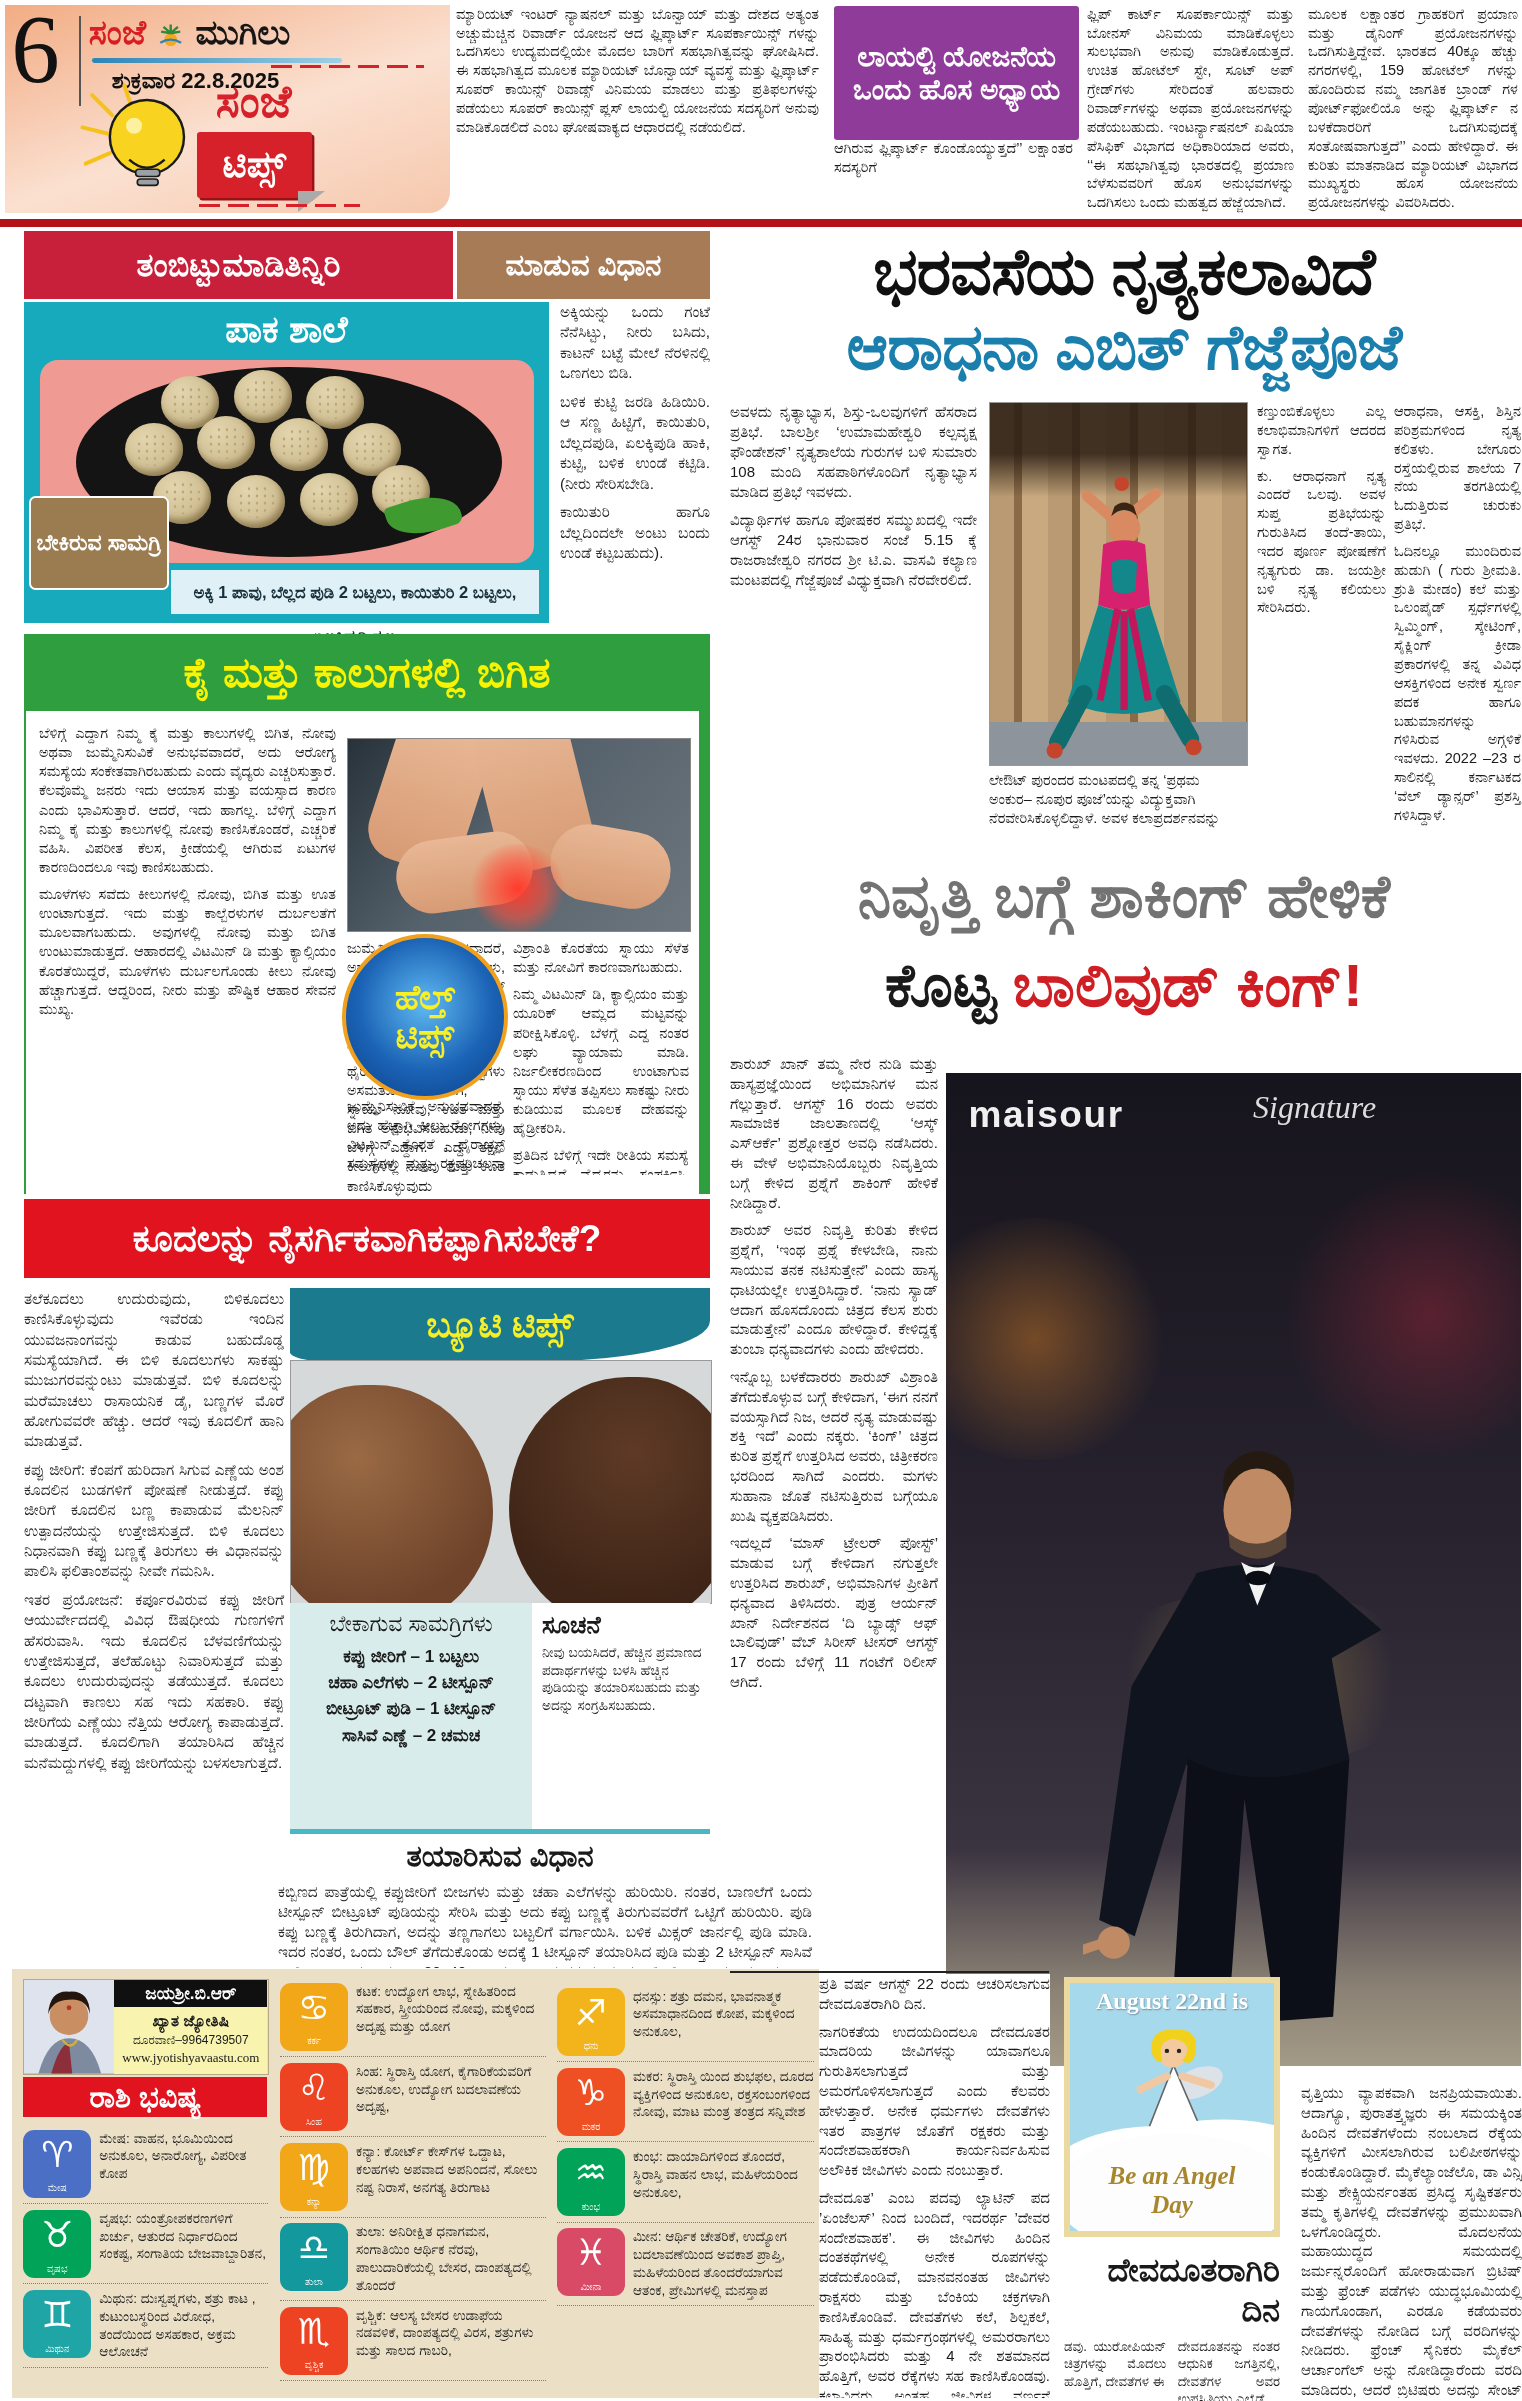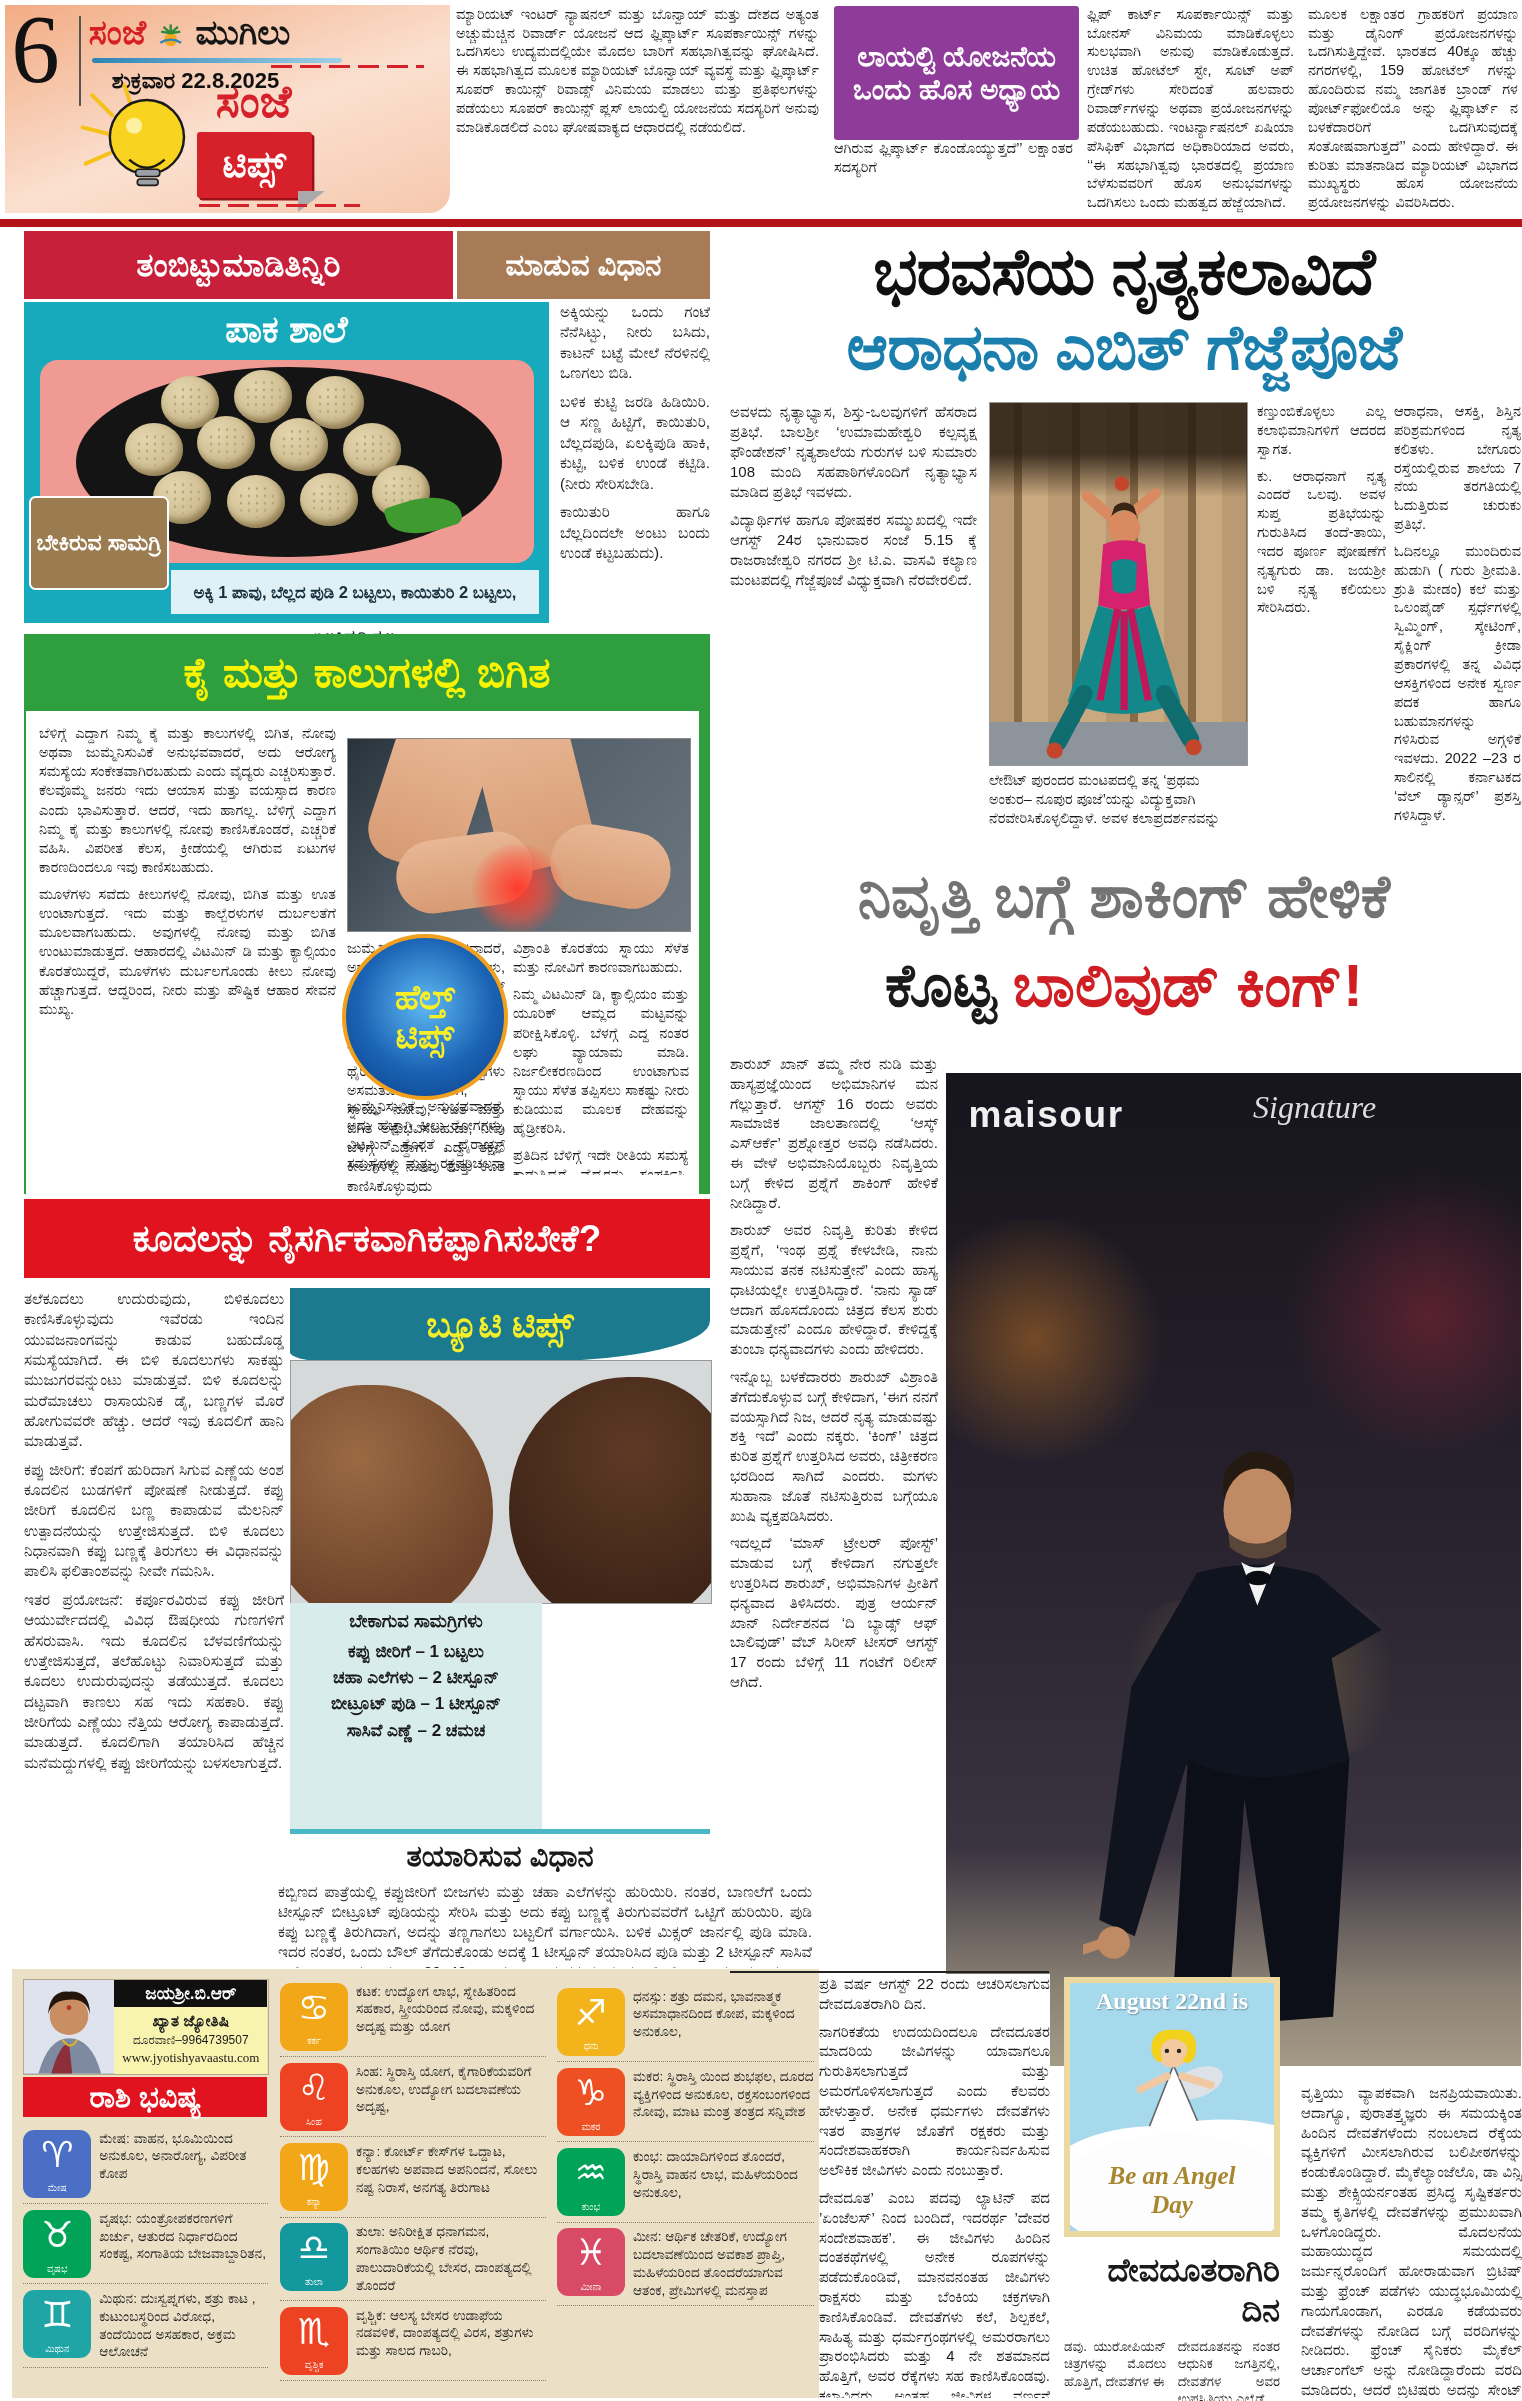--- a/index.html
+++ b/index.html
@@ -88,21 +88,21 @@
   .btteal{left:290px;top:1288px;width:420px;height:73px;background:#1c7a8e;color:#f5ef2a;
           font-size:36px;font-weight:bold;text-align:center;line-height:73px;border-radius:0 0 40% 8%/0 0 55% 12%;}
   .hairimg{left:290px;top:1360px;width:420px;height:242px;background:#d5d9da;overflow:hidden;border:0.8px solid #999;}
   .hairL{position:absolute;left:-24px;top:24px;width:226px;height:242px;border-radius:45% 55% 50% 50%;
          background:radial-gradient(circle at 40% 30%,#9a6a44,#6e432a 70%);}
   .hairR{position:absolute;right:-24px;top:16px;width:226px;height:250px;border-radius:55% 45% 50% 50%;
          background:radial-gradient(circle at 55% 30%,#5e3a26,#3f2517 70%);}
   .ingpanel{left:290px;top:1603px;width:420px;height:226px;display:flex;}
   .ingleft{width:252px;background:#d7eceb;text-align:center;padding-top:8px;}
   .ingright{width:168px;background:#ffffff;padding:8px 6.5px 0 9.7px;}
-  .ingtitle{font-size:18px;font-weight:bold;margin-bottom:6.5px;}
+  .ingtitle{font-size:22px;font-weight:normal;margin-bottom:6.5px;}
   .ingitem{font-size:17px;font-weight:bold;line-height:1.55;}
   .notetitle{font-size:24px;font-weight:bold;margin-bottom:4.8px;}
   .ingbottom{left:290px;top:1829px;width:420px;height:4.8px;background:#49b8c4;}
   .bmethod-title{left:290px;top:1840px;width:420px;text-align:center;font-size:29px;font-weight:bold;}
   .bmethod{left:278px;top:1882px;width:534px;height:86px;font-size:15.3px;line-height:1.3;overflow:hidden;}
 
   
   .dance-h1{left:726px;top:234px;width:796px;text-align:center;font-size:65px;font-weight:800;
             color:#101010;letter-spacing:-0.8px;}
   .dance-h2{left:726px;top:311px;width:796px;text-align:center;font-size:63px;font-weight:800;
@@ -302,20 +302,24 @@
     <div class="hairL"></div>
     <div class="hairR"></div>
   </div>
   <div class="abs ingpanel">
     <div class="ingleft">
       <div class="ingtitle">ಬೇಕಾಗುವ ಸಾಮಗ್ರಿಗಳು</div>
       <div class="ingitem">ಕಪ್ಪು ಜೀರಿಗೆ – 1 ಬಟ್ಟಲು</div>
       <div class="ingitem">ಚಹಾ ಎಲೆಗಳು – 2 ಟೀಸ್ಪೂನ್</div>
       <div class="ingitem">ಬೀಟ್ರೂಟ್ ಪುಡಿ – 1 ಟೀಸ್ಪೂನ್</div>
       <div class="ingitem">ಸಾಸಿವೆ ಎಣ್ಣೆ – 2 ಚಮಚ</div>
+    </div>
+    <div class="ingright">
+      <div class="notetitle">ಸೂಚನೆ</div>
+      <div class="small just">ನೀವು ಬಯಸಿದರೆ, ಹೆಚ್ಚಿನ ಪ್ರಮಾಣದ ಪದಾರ್ಥಗಳನ್ನು ಬಳಸಿ ಹೆಚ್ಚಿನ ಪುಡಿಯನ್ನು ತಯಾರಿಸಬಹುದು ಮತ್ತು ಅದನ್ನು ಸಂಗ್ರಹಿಸಬಹುದು.</div>
     </div>
   </div>
   <div class="abs ingbottom"></div>
   <div class="abs bmethod-title">ತಯಾರಿಸುವ ವಿಧಾನ</div>
   <div class="abs bmethod just">
       <p>ಕಬ್ಬಿಣದ ಪಾತ್ರೆಯಲ್ಲಿ ಕಪ್ಪುಜೀರಿಗೆ ಬೀಜಗಳು ಮತ್ತು ಚಹಾ ಎಲೆಗಳನ್ನು ಹುರಿಯಿರಿ. ನಂತರ, ಬಾಣಲೆಗೆ ಒಂದು ಟೀಸ್ಪೂನ್ ಬೀಟ್ರೂಟ್ ಪುಡಿಯನ್ನು ಸೇರಿಸಿ ಮತ್ತು ಅದು ಕಪ್ಪು ಬಣ್ಣಕ್ಕೆ ತಿರುಗುವವರೆಗೆ ಒಟ್ಟಿಗೆ ಹುರಿಯಿರಿ. ಪುಡಿ ಕಪ್ಪು ಬಣ್ಣಕ್ಕೆ ತಿರುಗಿದಾಗ, ಅದನ್ನು ತಣ್ಣಗಾಗಲು ಬಟ್ಟಲಿಗೆ ವರ್ಗಾಯಿಸಿ. ಬಳಿಕ ಮಿಕ್ಸರ್ ಜಾರ್ನಲ್ಲಿ ಪುಡಿ ಮಾಡಿ. ಇದರ ನಂತರ, ಒಂದು ಬೌಲ್ ತೆಗೆದುಕೊಂಡು ಅದಕ್ಕೆ 1 ಟೀಸ್ಪೂನ್ ತಯಾರಿಸಿದ ಪುಡಿ ಮತ್ತು 2 ಟೀಸ್ಪೂನ್ ಸಾಸಿವೆ ಎಣ್ಣೆ ಹಾಕಿ ಮಿಶ್ರಣ ಮಾಡಿ, 30–40 ನಿಮಿಷ ಬಿಟ್ಟು ನಂತರ ಕೂದಲನ್ನು ತೊಳೆಯಿರಿ ಇದರಿಂದ ನಿಮ್ಮ ಬಿಳಿ ಕೂದಲು ಕಪ್ಪಾಗಿ ಹೊಳೆಯುತ್ತದೆ.</p>
     </div>
 
   <div class="abs dance-h1">ಭರವಸೆಯ ನೃತ್ಯಕಲಾವಿದೆ</div>
   <div class="abs dance-h2">ಆರಾಧನಾ ಎಬಿತ್ ಗೆಜ್ಜೆಪೂಜೆ</div>

